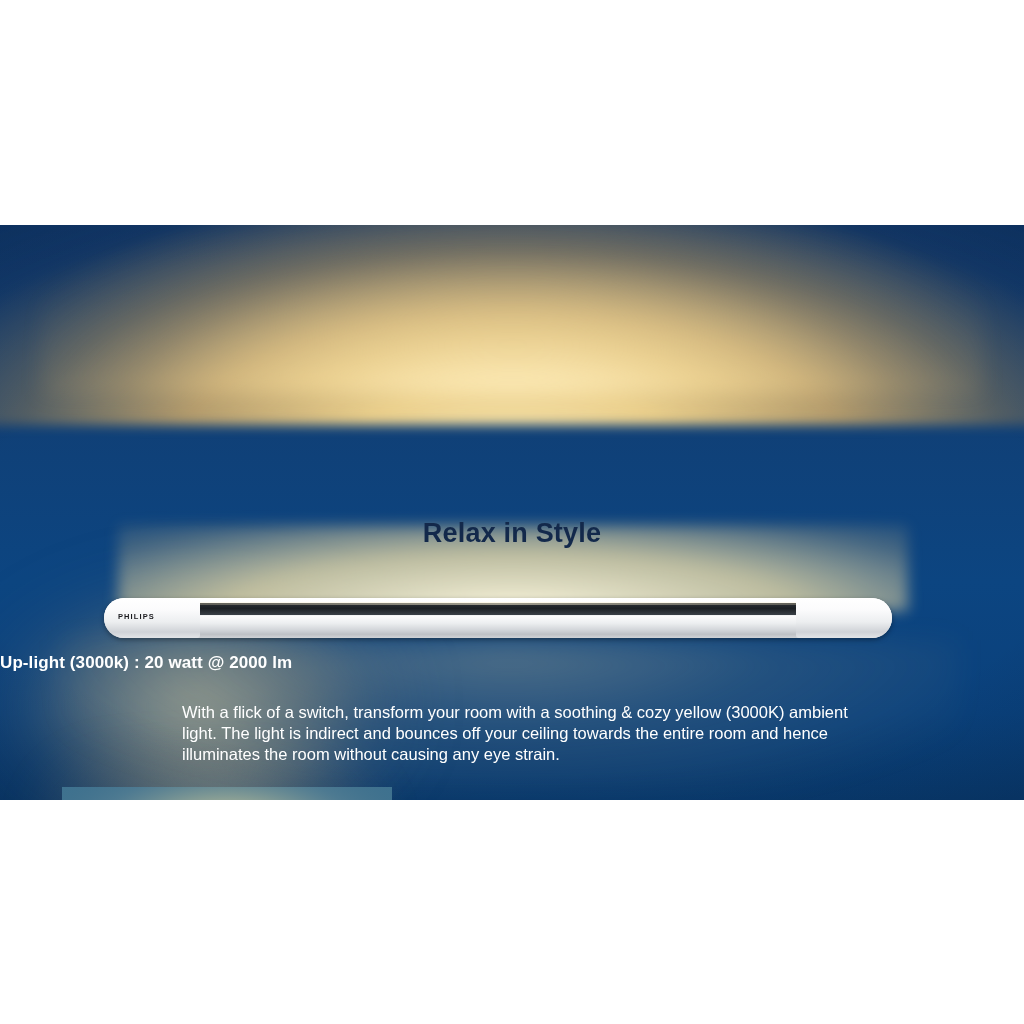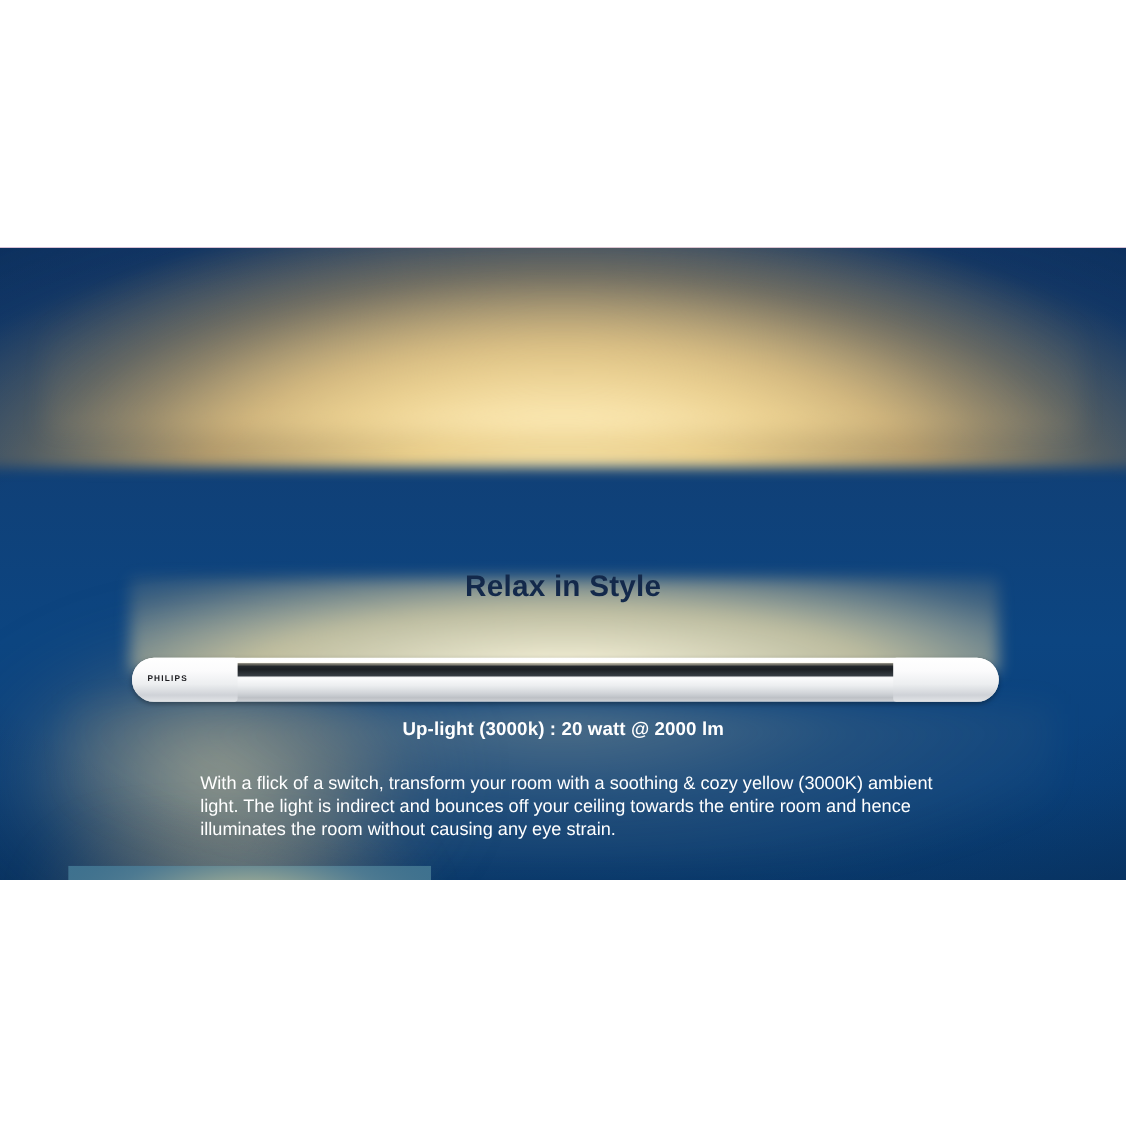--- a/index.html
+++ b/index.html
@@ -16,21 +16,21 @@
   .letterbox-top, .letterbox-bottom{
     position:absolute; left:0; width:1024px; background:#ffffff; z-index:40;
   }
   .letterbox-top{ top:0; height:225px; }
   .letterbox-bottom{ top:800px; height:224px; }
 
   
   .banner{
     position:absolute; left:0; top:225px; width:1024px; height:575px;
     overflow:hidden;
-    background:#ec4899;
+    background:#3b82f6;
   }
 
   
   .bg-base{
     position:absolute; inset:0;
     background:
       linear-gradient(180deg,#123c72 0%,#104077 35%,#0c4581 62%,#0a417c 85%,#093a6e 100%);
   }
   
   .bg-vignette{
@@ -108,21 +108,21 @@
   .title{
     position:absolute; left:0; top:293px; width:1024px;
     text-align:center;
     font-size:27px; font-weight:bold; letter-spacing:.2px;
     color:#13294b;
     z-index:12;
   }
 
   
   .product{
-    position:absolute; left:120px; top:373px; width:788px; height:40px; z-index:14;
+    position:absolute; left:104px; top:373px; width:788px; height:40px; z-index:14;
   }
   .batten-body{
     position:absolute; left:0; top:0; width:788px; height:40px;
     border-radius:20px;
     background:
       linear-gradient(180deg,#ffffff 0%,#fdfdfd 22%,#f0f1f2 48%,#d8dadd 72%,#b9bcc1 88%,#cfd2d6 100%);
     box-shadow:0 2px 5px rgba(0,0,0,.35);
   }
   
   .batten-channel{
@@ -151,21 +151,21 @@
   .philips-mark{
     position:absolute; left:14px; top:14px;
     font-size:7.5px; font-weight:bold; letter-spacing:1.1px;
     color:#1b1b1f;
     z-index:3;
   }
 
   
   .subtitle{
     position:absolute; left:0; top:428px; width:1024px;
-    text-align:center;
+    text-align:left;
     font-size:17px; font-weight:bold; letter-spacing:.1px;
     color:#ffffff;
     z-index:12;
   }
 
   
   .paragraph{
     position:absolute; left:182px; top:477px; width:676px;
     font-size:16.5px; line-height:21px;
     color:#ffffff;

